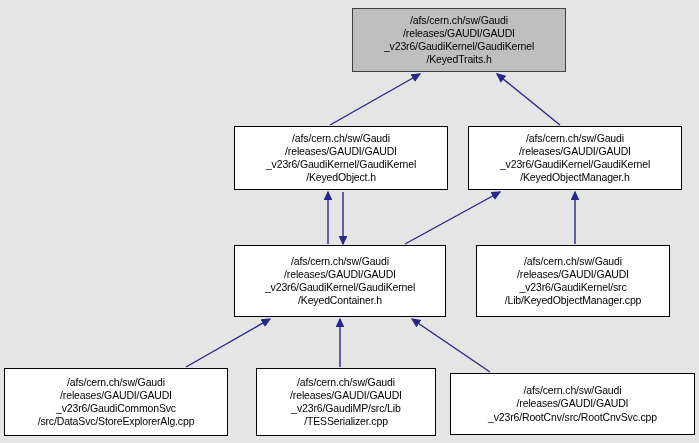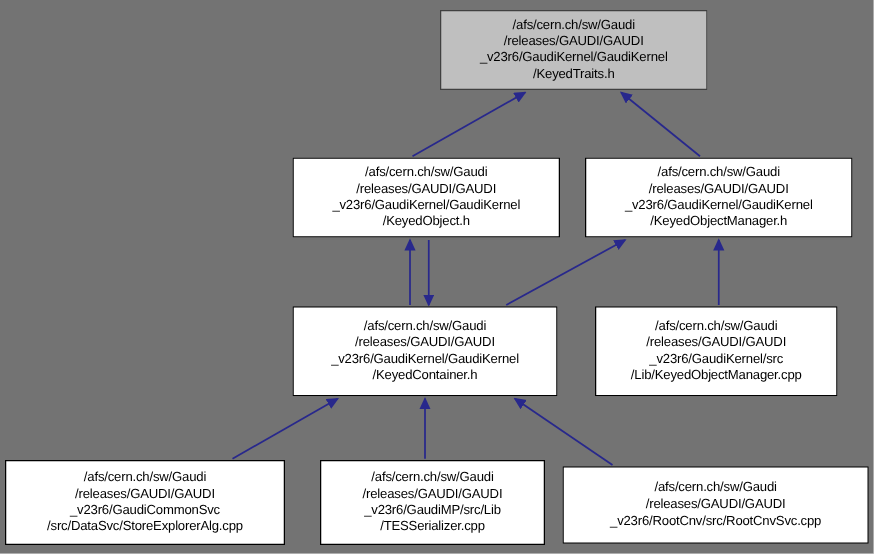--- a/index.html
+++ b/index.html
@@ -7,21 +7,21 @@
     padding: 0;
     background: #ffffff;
   }
   body {
     font-family: "Liberation Sans", sans-serif;
   }
   #graph {
     position: relative;
     width: 699px;
     height: 443px;
-    background: #737373;
+    background: #e5e5e5;
     overflow: hidden;
   }
   #edge-layer {
     position: absolute;
     left: 0;
     top: 0;
     width: 699px;
     height: 443px;
     pointer-events: none;
   }

